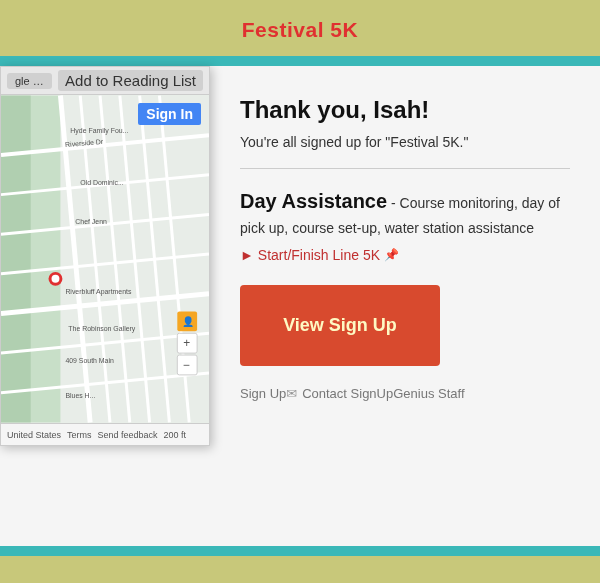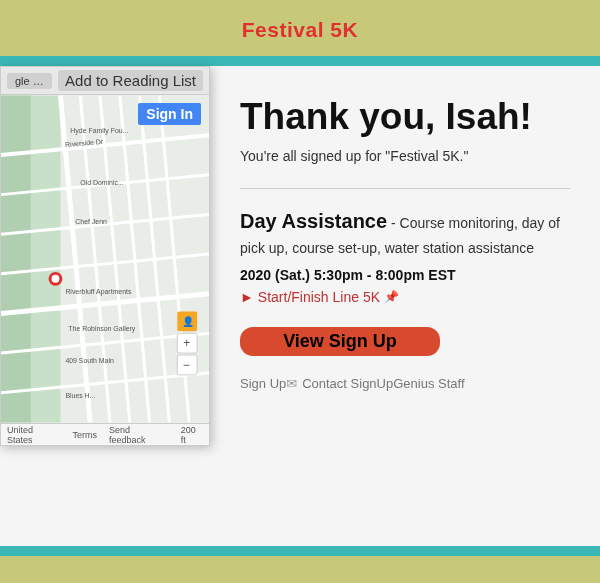--- a/index.html
+++ b/index.html
@@ -101,21 +101,21 @@
 
     
     .map-bottom {
       background: #f5f5f5;
       border-top: 1px solid #ccc;
       padding: 3px 6px;
       font-size: 9px;
       color: #555;
       display: flex;
       align-items: center;
-      gap: 12px;
+      gap: 6px;
       height: 22px;
     }
 
     
     .sign-in-btn {
       position: absolute;
       top: 8px;
       right: 8px;
       background: #4285f4;
       color: #fff;
@@ -129,30 +129,30 @@
     
     .main-content {
       position: absolute;
       top: 0;
       left: 210px;
       right: 0;
       padding: 30px 30px 20px;
     }
 
     .thank-you-heading {
-      font-size: 37px;
+      font-size: 24px;
       font-weight: bold;
       color: #111;
       margin-bottom: 10px;
     }
 
     .signed-up-text {
       font-size: 14px;
       color: #333;
-      margin-bottom: 24px;
+      margin-bottom: 18px;
     }
 
     .divider {
       border: none;
       border-top: 1px solid #ccc;
       margin-bottom: 16px;
     }
 
     .event-info {
       font-size: 14px;
@@ -188,27 +188,27 @@
       font-size: 14px;
     }
 
     .pin-icon {
       font-size: 12px;
       color: #c03030;
     }
 
     .view-signup-btn {
       background: #d84a2e;
-      color: #000000;
+      color: #fef9c3;
       font-size: 18px;
       font-weight: bold;
-      padding: 4px 0;
+      padding: 30px 0;
       width: 200px;
       border: none;
-      border-radius: 13px;
+      border-radius: 4px;
       cursor: pointer;
       display: block;
       text-align: center;
       margin-bottom: 20px;
     }
 
     .bottom-links {
       display: flex;
       align-items: center;
       font-size: 13px;
@@ -318,21 +318,20 @@
     <h1 class="thank-you-heading">Thank you, Isah!</h1>
     <p class="signed-up-text">You're all signed up for "Festival 5K."</p>
 
     <hr class="divider">
 
     <p class="event-info">
       <strong>Day Assistance</strong>
       <span>- Course monitoring, day of pick up, course set-up, water station assistance</span>
     </p>
 
-    <p class="event-date">2020 (Sat.) 5:30pm - 8:00pm EST</p>
 
     <div class="location-link">
       <span class="arrow-icon">►</span>
       <span>Start/Finish Line 5K</span>
       <span class="pin-icon">📌</span>
     </div>
 
     <button class="view-signup-btn">View Sign Up</button>
 
     <div class="bottom-links">

